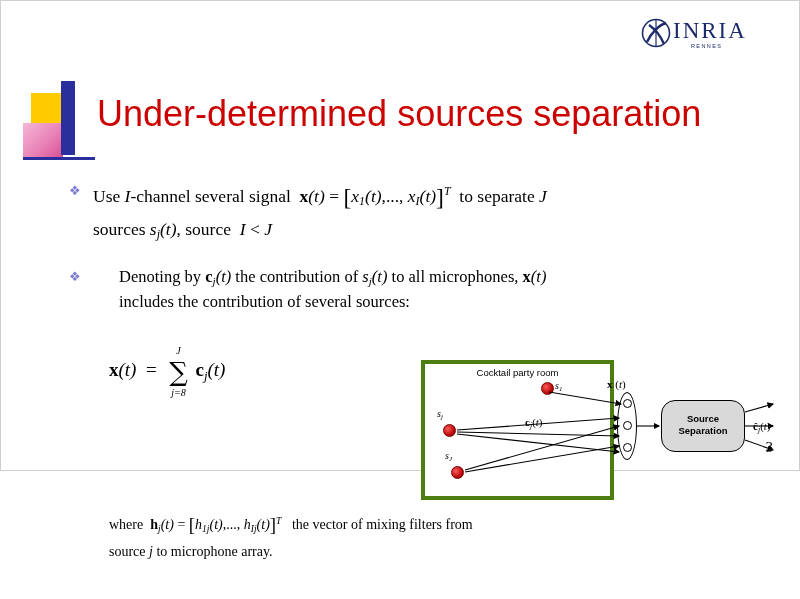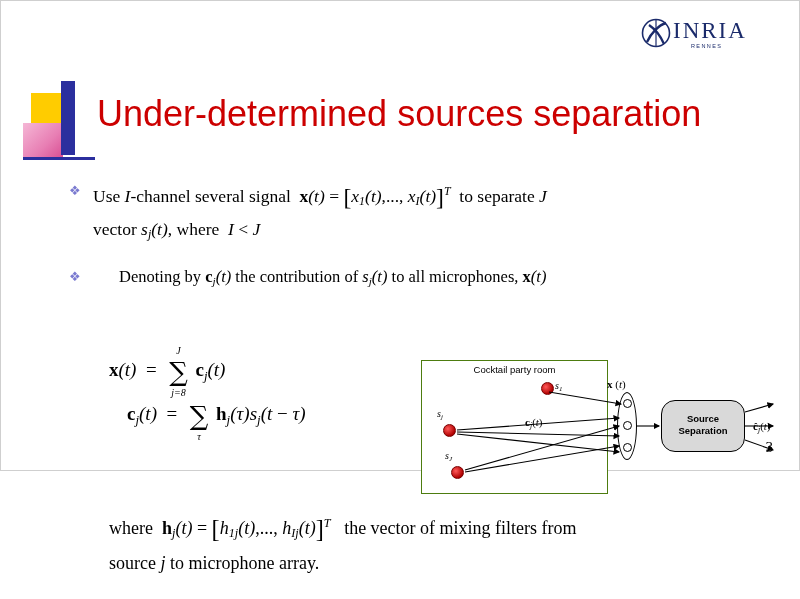--- a/index.html
+++ b/index.html
@@ -179,37 +179,37 @@
     font-style: italic;
     font-family: "Liberation Serif", serif;
     white-space: nowrap;
   }
 
   .where-block {
     position: absolute;
     left: 108px;
     top: 508px;
     width: 620px;
-    font-size: 18px;
+    font-size: 14px;
     line-height: 1.65;
   }
 
   
   .figure {
     position: absolute;
     left: 420px;
     top: 355px;
     width: 360px;
     height: 140px;
   }
   .room {
     position: absolute;
     left: 0; top: 4px;
     width: 185px; height: 132px;
-    border: 1px solid #4d7c0f;
+    border: 4px solid #4d7c0f;
     background: #ffffff;
   }
   .room-label {
     position: absolute;
     left: 0; top: 3px;
     width: 185px;
     text-align: center;
     font-family: "Liberation Sans", sans-serif;
     font-size: 9.5px;
   }
@@ -306,61 +306,53 @@
   <div class="body">
 
     <div class="bullet-row">
       <span class="bullet-mark">❖</span>
       <span class="bullet-text">
         <span>Use</span>
         <span class="m">I</span><span>-channel several signal</span>
         &nbsp;<span class="m"><span class="mb">x</span>(<span class="m">t</span>) <span class="up">=</span> <span class="brk">[</span><span class="m">x</span><sub class="s up">1</sub>(<span class="m">t</span>)<span class="up">,...,</span> <span class="m">x</span><sub class="s">I</sub>(<span class="m">t</span>)<span class="brk">]</span><sup class="s">T</sup></span>&nbsp;
         <span>to separate</span>
         <span class="m">J</span><br>
-        <span>vector</span>
-        <span class="m"><span class="m">s</span><sub class="s">j</sub>(<span class="m">t</span>)</span><span>, where</span>
+        <span>sources</span>
+        <span class="m"><span class="m">s</span><sub class="s">j</sub>(<span class="m">t</span>)</span><span>, source</span>
         &nbsp;<span class="m"><span class="m">I</span> <span class="up">&lt;</span> <span class="m">J</span></span>
       </span>
     </div>
 
     <div class="bullet-row" style="margin-top:22px;">
       <span class="bullet-mark">❖</span>
     </div>
 
     <div class="sub-para">
       <span>Denoting by</span>
       <span class="m"><span class="mb">c</span><sub class="s">j</sub>(<span class="m">t</span>)</span>
       <span>the contribution of</span>
       <span class="m"><span class="m">s</span><sub class="s">j</sub>(<span class="m">t</span>)</span>
       <span>to all microphones,</span>
       <span class="m"><span class="mb">x</span>(<span class="m">t</span>)</span><br>
+      <span>includes the contribution of several sources:</span>
     </div>
   </div>
 
   <div class="equations">
     <div class="eq">
       <span class="m"><span class="mb">x</span>(<span class="m">t</span>)</span>
       <span class="up">&nbsp;=&nbsp;</span>
       <span class="sum">
         <span class="lim-top">J</span>
         ∑
         <span class="lim-bot">j=8</span>
       </span>
       <span class="m"><span class="mb">c</span><sub class="s">j</sub>(<span class="m">t</span>)</span>
     </div>
 
-    <div class="eq" style="margin-left:18px;">
-      <span class="m"><span class="mb">c</span><sub class="s">j</sub>(<span class="m">t</span>)</span>
-      <span class="up">&nbsp;=&nbsp;</span>
-      <span class="sum">
-        ∑
-        <span class="lim-bot">τ</span>
-      </span>
-      <span class="m"><span class="mb">h</span><sub class="s">j</sub>(τ)<span class="m">s</span><sub class="s">j</sub>(<span class="m">t</span> <span class="up">−</span> τ)</span>
-    </div>
   </div>
 
   <div class="where-block">
     <span>where</span>
     &nbsp;<span class="m"><span class="mb">h</span><sub class="s">j</sub>(<span class="m">t</span>) <span class="up">=</span> <span class="brk">[</span><span class="m">h</span><sub class="s up">1<span class="m">j</span></sub>(<span class="m">t</span>)<span class="up">,...,</span> <span class="m">h</span><sub class="s">Ij</sub>(<span class="m">t</span>)<span class="brk">]</span><sup class="s">T</sup></span>&nbsp;&nbsp;
     <span>the vector of mixing filters from</span><br>
     <span>source</span>
     <span class="m">j</span>
     <span>to microphone array.</span>
   </div>

